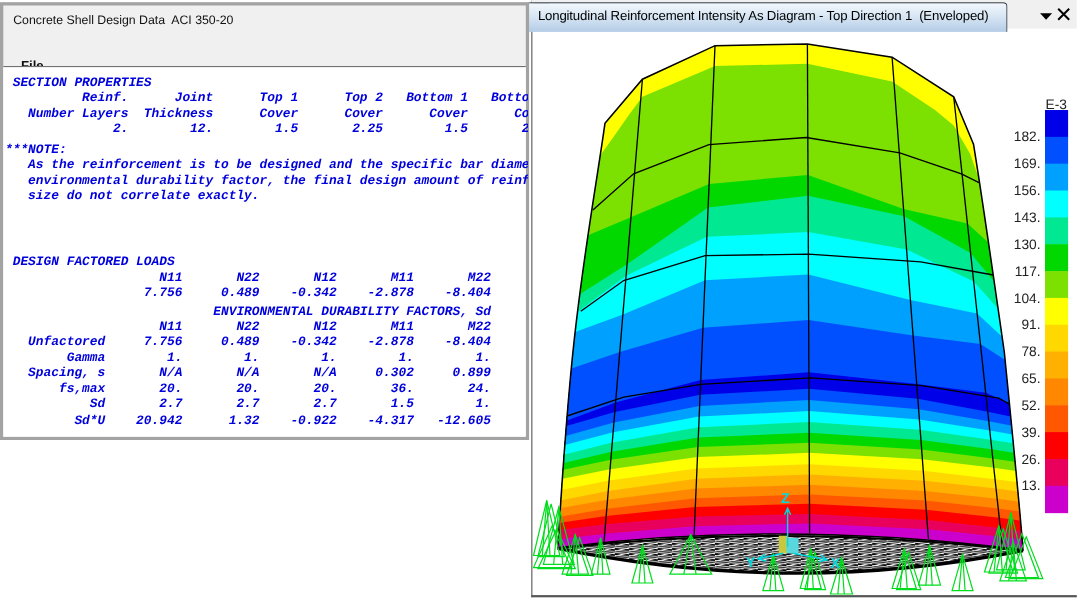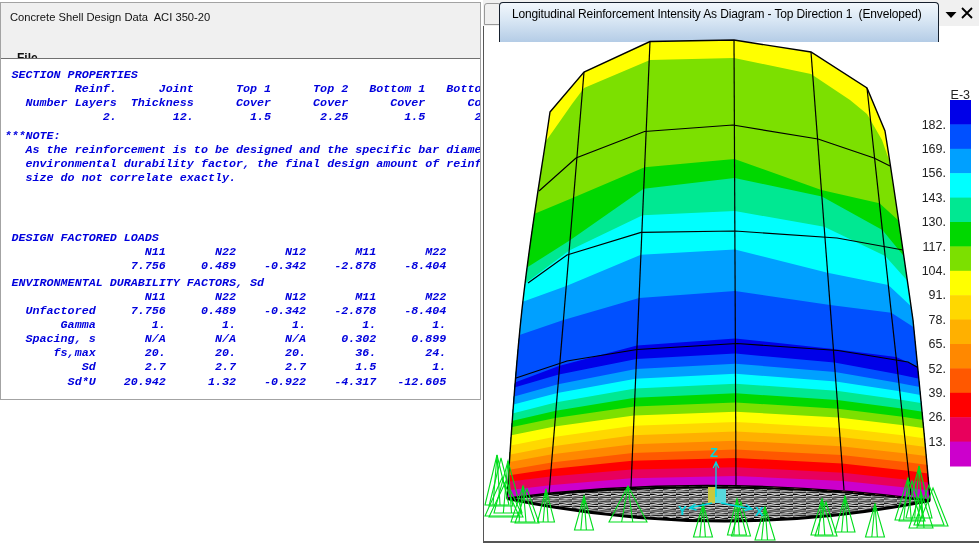--- a/index.html
+++ b/index.html
@@ -1,29 +1,29 @@
 <!DOCTYPE html>
 <html><head><meta charset="utf-8"><style>
 * { margin:0; padding:0; box-sizing:border-box; }
 body { width:979px; height:545px; background:#fff; position:relative; overflow:hidden;
        font-family:"Liberation Sans", sans-serif; }
 #lw { position:absolute; left:0; top:2px; width:481px; height:398px;
-      border:1px solid #a3a3a3; background:#f0f0f0; }
+      border:3px solid #a3a3a3; background:#f0f0f0; }
 #lw .title { position:absolute; left:9px; top:8px; font-size:11.2px; color:#111; }
 #lw .menu  { position:absolute; left:16px; top:48px; font-size:12px; color:#111;font-weight:bold; }
 #lw .content { position:absolute; left:0px; top:55px; right:0px; bottom:0px;
       background:#fff; border-top:1px solid #707070; overflow:hidden; }
 pre.t { position:absolute; left:2.5px; font-family:"Liberation Mono", monospace;
         font-size:11.7px; font-weight:bold; color:#0000dd;font-style:italic; }
 #rw { position:absolute; left:483px; top:0; width:496px; height:543px;
       border-left:1px solid #555; border-bottom:2px solid #555; background:#fff; }
 #rtop { position:absolute; left:483px; top:0; width:496px; height:26px; background:#f0f0f0; }
 #tabfrag { position:absolute; left:484px; top:3px; width:17px; height:22px;
    background:#f0f0f0; border:1px solid #999; border-radius:3px 3px 0 0; }
-#tab { position:absolute; left:499px; top:2px; width:440px; height:40px;
+#tab { position:absolute; left:476px; top:2px; width:440px; height:27px;
    border:1px solid #16202e; border-bottom:none; border-radius:4px 4px 0 0;
    background:linear-gradient(#f2f7fc, #d8e6f4 45%, #b4cce6);
    font-size:12px; color:#000; line-height:22px; padding-left:12px;
    white-space:nowrap; overflow:hidden; letter-spacing:-0.15px; }
 .btn { position:absolute; top:0px; font-size:13px; color:#000; }
 </style></head><body>
 <div id="rw"></div>
 <div id="rtop"></div>
 <div id="tabfrag"></div>
 <div id="tab">Longitudinal Reinforcement Intensity As Diagram - Top Direction 1&nbsp;&nbsp;(Enveloped)</div>
@@ -207,20 +207,20 @@
           Reinf.      Joint      Top 1      Top 2   Bottom 1   Bottom 2
    Number Layers  Thickness      Cover      Cover      Cover      Cover
               2.        12.        1.5       2.25        1.5       2.25</pre>
 <pre class="t" style="top:128px;line-height:13.87px;">***NOTE:
    As the reinforcement is to be designed and the specific bar diameter is
    environmental durability factor, the final design amount of reinforcement
    size do not correlate exactly.</pre>
 <pre class="t" style="top:230px;line-height:13.85px;"> DESIGN FACTORED LOADS
                     N11       N22       N12       M11       M22
                   7.756     0.489    -0.342    -2.878    -8.404</pre>
-<pre class="t" style="top:273.9px;line-height:14.10px;"> ENVIRONMENTAL DURABILITY FACTORS, Sd
+<pre class="t" style="top:273.9px;line-height:14.10px;text-align:right;"> ENVIRONMENTAL DURABILITY FACTORS, Sd
                     N11       N22       N12       M11       M22
    Unfactored     7.756     0.489    -0.342    -2.878    -8.404
         Gamma        1.        1.        1.        1.        1.
    Spacing, s       N/A       N/A       N/A     0.302     0.899
        fs,max       20.       20.       20.       36.       24.
            Sd       2.7       2.7       2.7       1.5        1.
          Sd*U    20.942      1.32    -0.922    -4.317   -12.605</pre>
 </div>
 </body></html>

